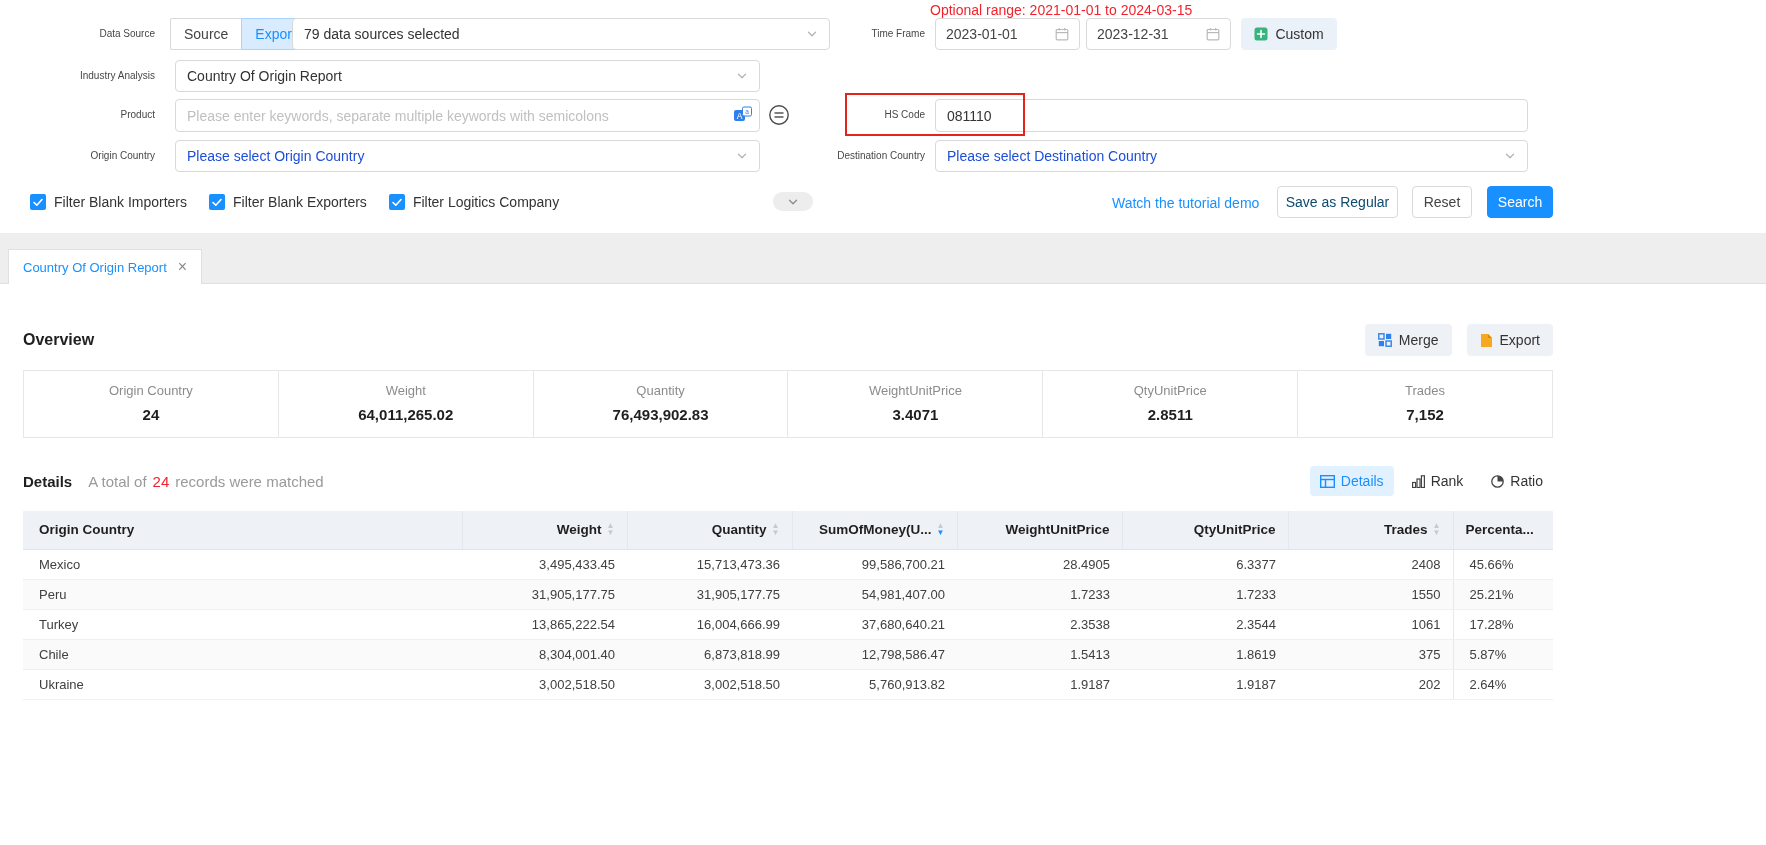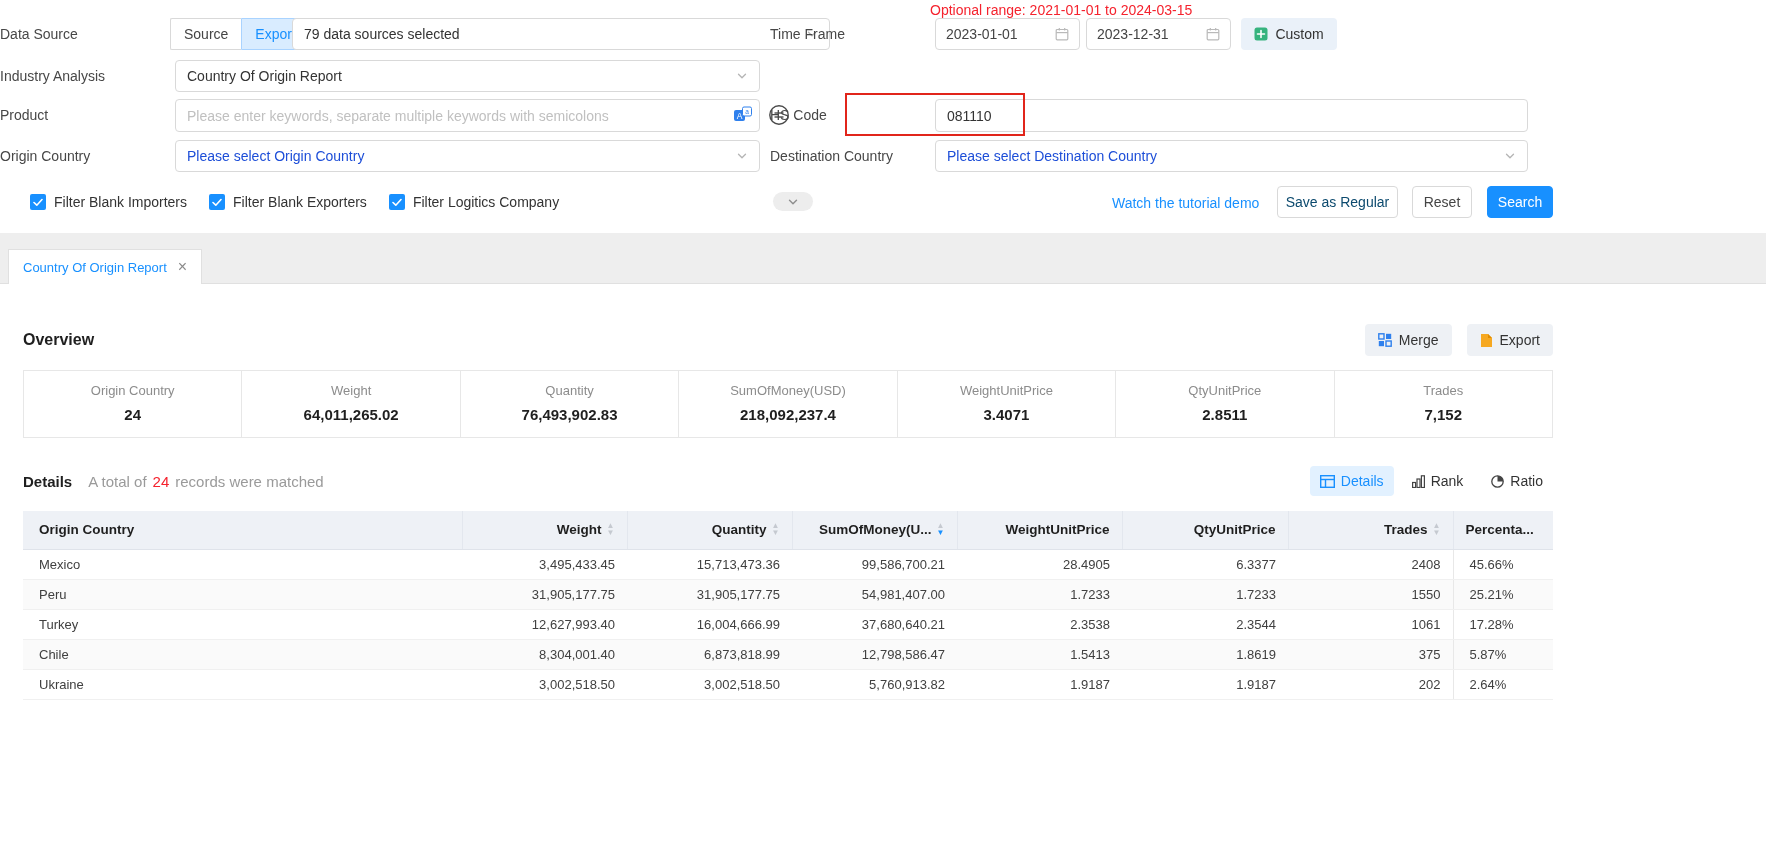--- a/index.html
+++ b/index.html
@@ -11,21 +11,21 @@
     color: #333;
     position: relative;
     overflow: hidden;
   }
   button { font: inherit; cursor: pointer; }
 
   
   .filter-section { position: relative; height: 233px; background: #fff; }
   .optional-range { position: absolute; left: 930px; top: 2px; font-size: 14px; color: #f5222d; white-space: nowrap; }
 
-  .f-label { position: absolute; width: 155px; height: 32px; line-height: 32px; font-size: 14px; color: #474747; white-space: nowrap; }
+  .f-label { position: absolute; width: 155px; height: 32px; line-height: 32px; text-align: right; font-size: 10px; color: #474747; white-space: nowrap; }
   .l-datasource { left: 0; top: 18px; }
   .l-industry   { left: 0; top: 60px; }
   .l-product    { left: 0; top: 99px; }
   .l-origin     { left: 0; top: 140px; }
   .l-timeframe  { left: 770px; top: 18px; }
   .l-hscode     { left: 770px; top: 99px; z-index: 4; }
   .l-destination{ left: 770px; top: 140px; }
 
   .segmented { position: absolute; left: 170px; top: 18px; height: 32px; display: flex; }
   .seg-btn { padding: 0 13px; background: #fff; border: 1px solid #d9d9d9; color: #444; font-size: 14px; }
@@ -309,24 +309,20 @@
       </div>
       <div class="stat">
         <div class="stat-label">Weight</div>
         <div class="stat-value">64,011,265.02</div>
       </div>
       <div class="stat">
         <div class="stat-label">Quantity</div>
         <div class="stat-value">76,493,902.83</div>
       </div>
       <div class="stat">
-        <div class="stat-label">SumOfMoney(USD)</div>
-        <div class="stat-value">218,092,237.4</div>
-      </div>
-      <div class="stat">
         <div class="stat-label">WeightUnitPrice</div>
         <div class="stat-value">3.4071</div>
       </div>
       <div class="stat">
         <div class="stat-label">QtyUnitPrice</div>
         <div class="stat-value">2.8511</div>
       </div>
       <div class="stat">
         <div class="stat-label">Trades</div>
         <div class="stat-value">7,152</div>
@@ -458,21 +454,21 @@
           <td class="right">31,905,177.75</td>
           <td class="right">31,905,177.75</td>
           <td class="right">54,981,407.00</td>
           <td class="right">1.7233</td>
           <td class="right">1.7233</td>
           <td class="right">1550</td>
           <td class="left">25.21%</td>
         </tr>
         <tr>
           <td class="left">Turkey</td>
-          <td class="right">12,627,993.40</td>
+          <td class="right">13,865,222.54</td>
           <td class="right">16,004,666.99</td>
           <td class="right">37,680,640.21</td>
           <td class="right">2.3538</td>
           <td class="right">2.3544</td>
           <td class="right">1061</td>
           <td class="left">17.28%</td>
         </tr>
         <tr>
           <td class="left">Chile</td>
           <td class="right">8,304,001.40</td>

